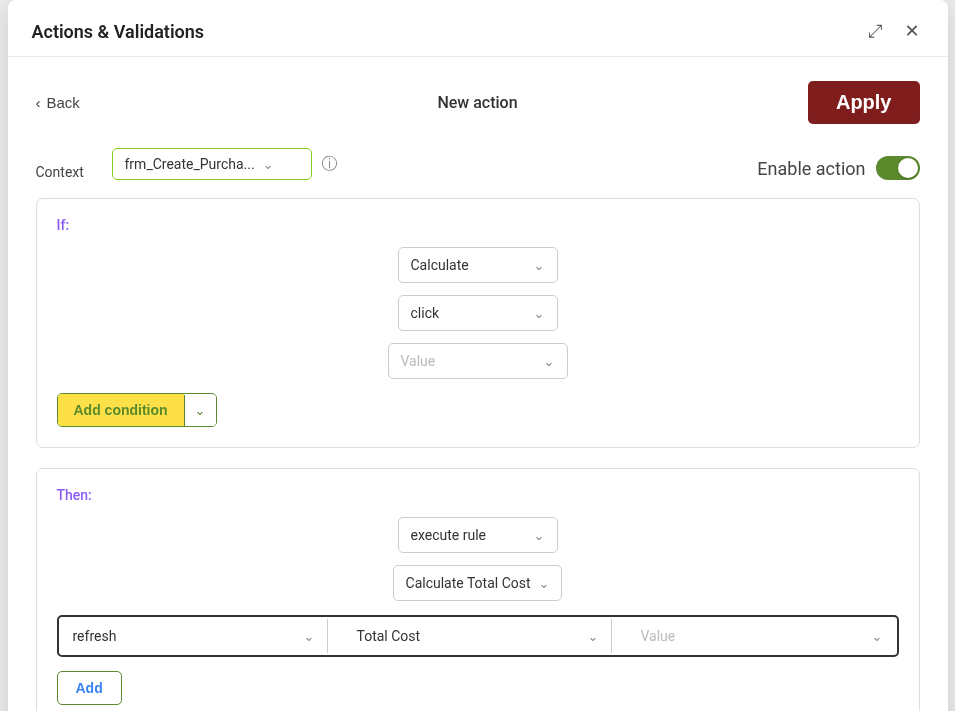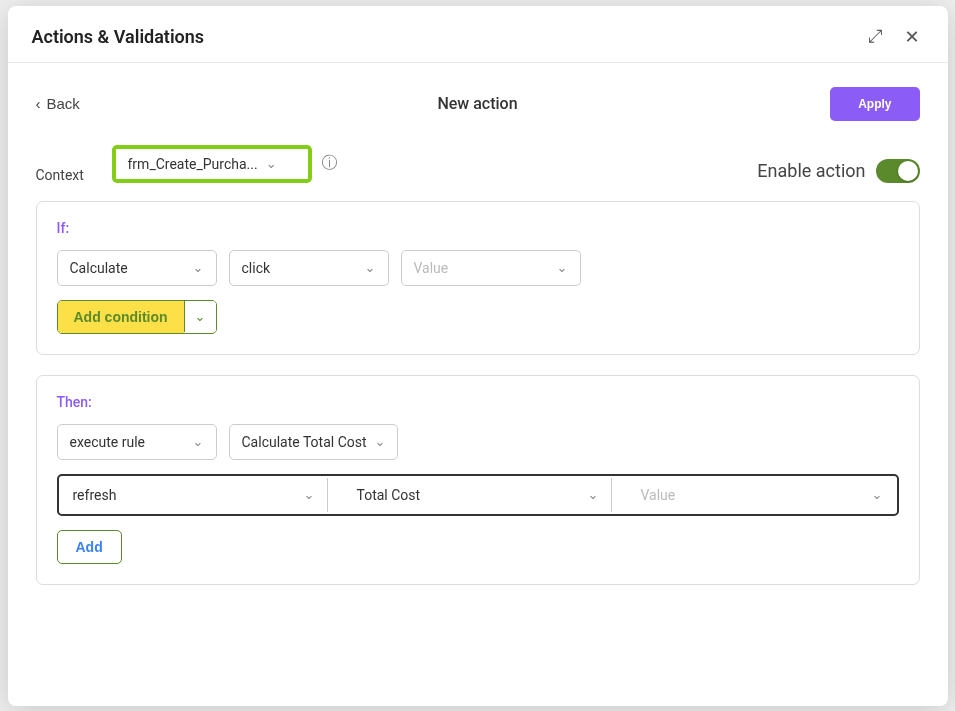--- a/index.html
+++ b/index.html
@@ -62,44 +62,44 @@
     }
     .new-action-title {
       font-size: 16px;
       font-weight: 500;
       color: #333;
       position: absolute;
       left: 50%;
       transform: translateX(-50%);
     }
     .apply-btn {
-      background: #8b5cf6;
+      background: #7f1d1d;
       color: #fff;
       border: none;
       border-radius: 5px;
       padding: 10px 28px;
-      font-size: 12px;
+      font-size: 20px;
       font-weight: 600;
       cursor: pointer;
     }
     .form-row {
       display: flex;
       align-items: flex-end;
       gap: 16px;
       margin-bottom: 18px;
     }
     .form-label {
       font-size: 14px;
       color: #444;
       min-width: 60px;
     }
     .context-select {
       display: flex;
       align-items: center;
-      border: 4px solid #84cc16;
+      border: 1px solid #84cc16;
       border-radius: 5px;
       padding: 7px 12px;
       font-size: 14px;
       color: #333;
       background: #fff;
       cursor: pointer;
       gap: 8px;
       min-width: 200px;
     }
     .context-select .chevron { color: #888; font-size: 13px; }
@@ -150,20 +150,21 @@
       font-size: 14px;
       color: #8b5cf6;
       margin-bottom: 14px;
       font-weight: 500;
     }
     .dropdowns-row {
       display: flex;
       align-items: center;
       gap: 12px;
       margin-bottom: 14px;
+      flex-direction: column;
     }
     .dropdown {
       display: flex;
       align-items: center;
       border: 1px solid #ccc;
       border-radius: 5px;
       padding: 9px 12px;
       font-size: 14px;
       color: #333;
       background: #fff;

